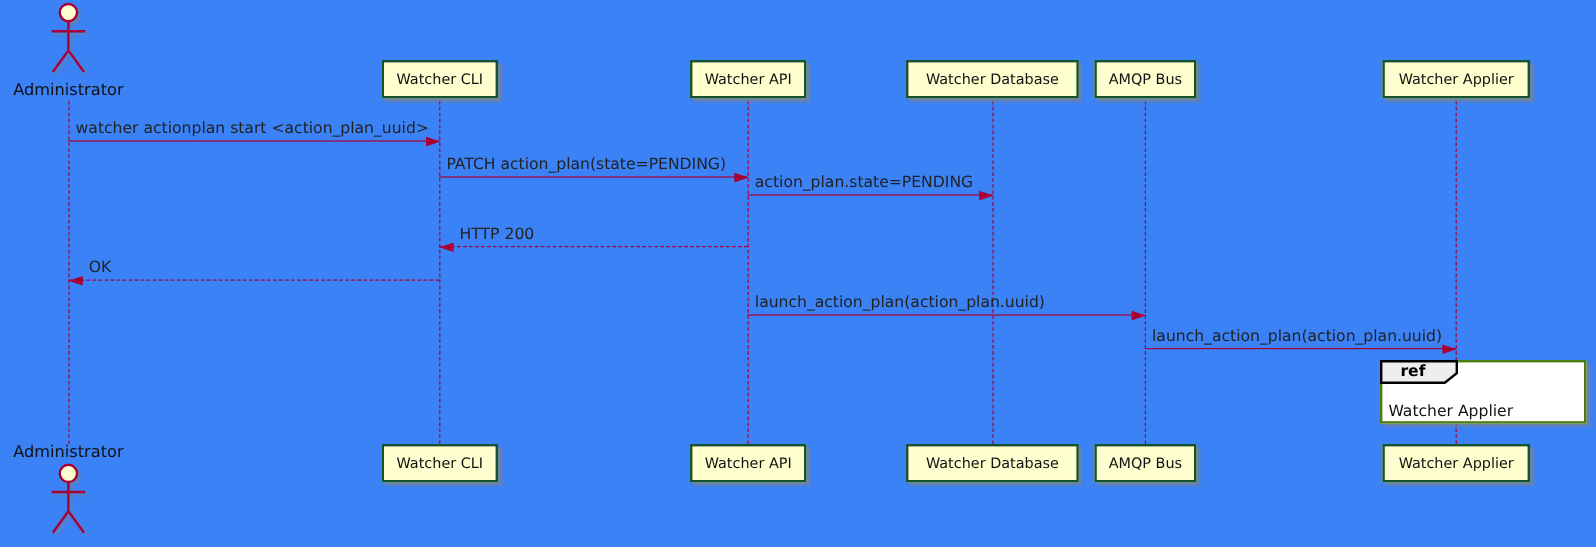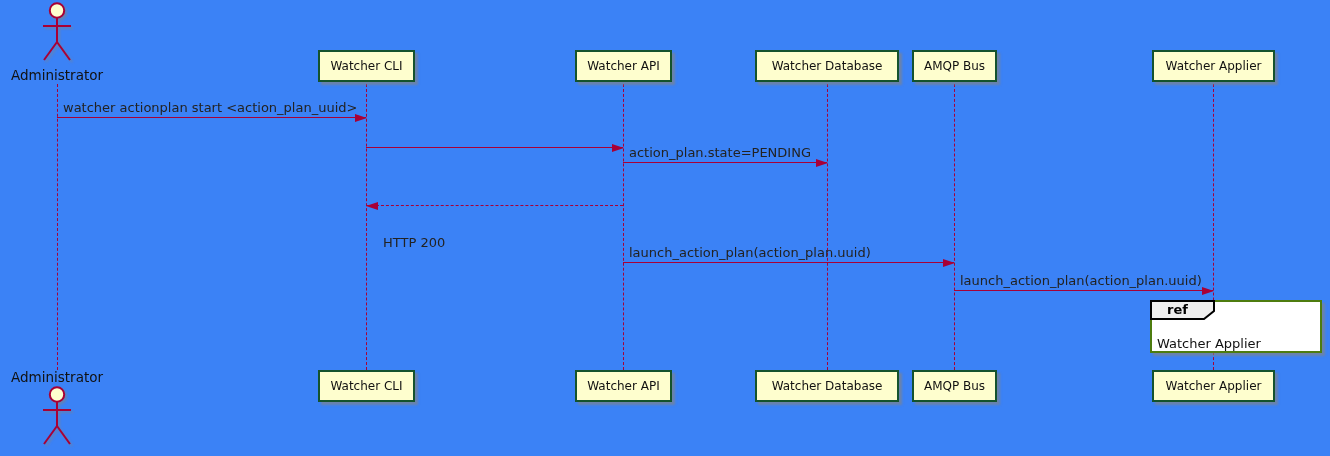--- a/index.html
+++ b/index.html
@@ -23,21 +23,21 @@
     position:absolute; width:140px; text-align:center;
     font-size:13.5px; color:#111; z-index:4; white-space:nowrap;
   }
   .actor-svg { position:absolute; z-index:4;
     filter:drop-shadow(2px 2px 1px rgba(130,130,130,0.55)); }
   .message { position:absolute; height:22px; z-index:3; }
   .msg-label {
     position:absolute; top:-1px; left:6px;
     font-size:13px; color:#222; white-space:nowrap;
   }
-  .msg-label.after-arrow { left:17px;margin-top:47px; }
+  .msg-label.after-arrow { left:17px; }
   .msg-line { position:absolute; left:0; right:0; top:16px;
     border-top:1px solid #A80036; }
   .msg-line.dashed { border-top-style:dashed; }
   .arrowhead { position:absolute; top:12.5px; width:0; height:0;
     border-style:solid; }
   .arrowhead.right { right:-1px;
     border-width:4px 0 4px 12px;
     border-color:transparent transparent transparent #A80036; }
   .arrowhead.left { left:0;
     border-width:4px 12px 4px 0;
@@ -99,36 +99,42 @@
   <div class="pbox" style="left:912px;  top:370px; width:81px;">AMQP Bus</div>
   <div class="pbox" style="left:1152px; top:370px; width:119px;">Watcher Applier</div>
 
   <div class="message" style="left:57px; top:101px; width:309px;">
     <div class="msg-label">watcher actionplan start &lt;action_plan_uuid&gt;</div>
     <div class="msg-line"></div>
     <span class="arrowhead right"></span>
   </div>
 
   <div class="message" style="left:366px; top:131px; width:257px;">
+    <div class="msg-label">PATCH action_plan(state=PENDING)</div>
     <div class="msg-line"></div>
     <span class="arrowhead right"></span>
   </div>
 
   <div class="message" style="left:623px; top:146px; width:204px;">
     <div class="msg-label">action_plan.state=PENDING</div>
     <div class="msg-line"></div>
     <span class="arrowhead right"></span>
   </div>
 
   <div class="message" style="left:366px; top:189px; width:257px;">
     <div class="msg-label after-arrow">HTTP 200</div>
     <div class="msg-line dashed"></div>
     <span class="arrowhead left"></span>
   </div>
 
+  <div class="message" style="left:57px; top:217px; width:309px;">
+    <div class="msg-label after-arrow">OK</div>
+    <div class="msg-line dashed"></div>
+    <span class="arrowhead left"></span>
+  </div>
 
   <div class="message" style="left:623px; top:246px; width:331px;">
     <div class="msg-label">launch_action_plan(action_plan.uuid)</div>
     <div class="msg-line"></div>
     <span class="arrowhead right"></span>
   </div>
 
   <div class="message" style="left:954px; top:274px; width:259px;">
     <div class="msg-label">launch_action_plan(action_plan.uuid)</div>
     <div class="msg-line"></div>

